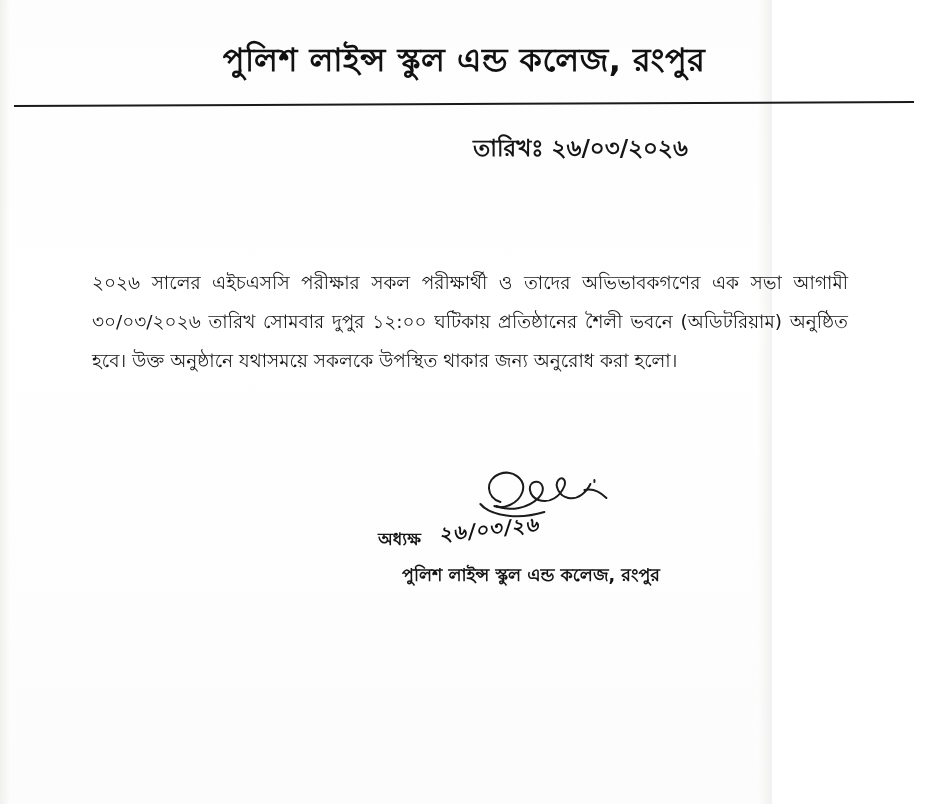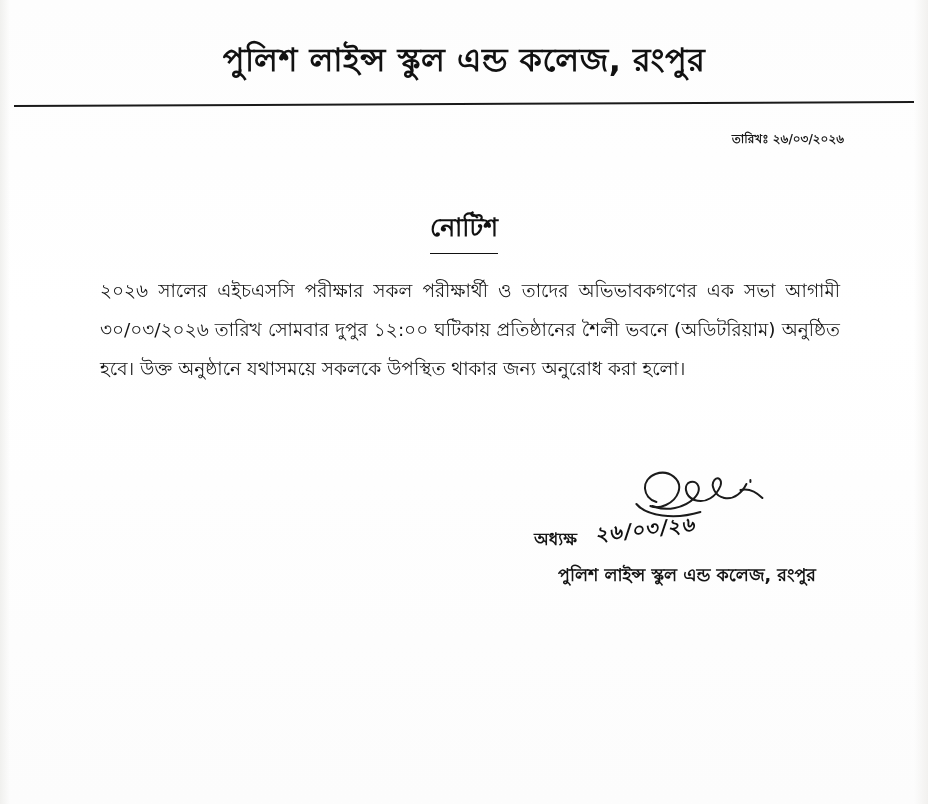--- a/index.html
+++ b/index.html
@@ -12,21 +12,21 @@
     height: 804px;
     background: #ffffff;
     font-family: "Liberation Serif", "DejaVu Serif", serif;
     color: #1a1a1a;
     overflow: hidden;
   }
 
   
   .page {
     position: relative;
-    width: 928px;
+    width: 772px;
     height: 804px;
     background: linear-gradient(180deg, #fdfdfd 0%, #ffffff 40%, #fcfcfc 100%);
     box-sizing: border-box;
     text-decoration: underline;
   }
 
   .paper-edge-left {
     position: absolute;
     left: 0;
     top: 0;
@@ -69,21 +69,21 @@
     border-top: 2px solid #1a1a1a;
     transform: rotate(-0.25deg);
   }
 
   
   .date-line {
     position: absolute;
     top: 130px;
     right: 84px;
     font-family: "DejaVu Sans", "Liberation Sans", sans-serif;
-    font-size: 12px;
+    font-size: 23px;
     font-weight: bold;
     color: #151515;
   }
 
   
   .notice-title {
     position: absolute;
     top: 208px;
     left: 0;
     width: 928px;
@@ -106,21 +106,21 @@
     left: 84px;
     width: 772px;
     font-family: "DejaVu Sans", "Liberation Sans", sans-serif;
     font-size: 18.5px;
     line-height: 2.1;
     color: #161616;
     text-align: justify;
     text-justify: inter-word;
   }
   .body-text p {
-    margin: 16px;
+    margin: 8px;
   }
 
   
   .signature-block {
     position: absolute;
     top: 462px;
     right: 76px;
     width: 330px;
     text-align: center;
   }
@@ -176,23 +176,20 @@
   <div class="paper-edge-right"></div>
 
   <div class="header">
     <div class="school-name">পুলিশ লাইন্স স্কুল এন্ড কলেজ, রংপুর</div>
   </div>
 
   <div class="header-rule"></div>
 
   <div class="date-line">তারিখঃ ২৬/০৩/২০২৬</div>
 
-  <div class="notice-title">
-    <span class="underline">নোটিশ</span>
-  </div>
 
   <div class="body-text">
     <p>২০২৬ সালের এইচএসসি পরীক্ষার সকল পরীক্ষার্থী ও তাদের অভিভাবকগণের এক সভা আগামী ৩০/০৩/২০২৬ তারিখ সোমবার দুপুর ১২:০০ ঘটিকায় প্রতিষ্ঠানের শৈলী ভবনে (অডিটরিয়াম) অনুষ্ঠিত হবে। উক্ত অনুষ্ঠানে যথাসময়ে সকলকে উপস্থিত থাকার জন্য অনুরোধ করা হলো।</p>
   </div>
 
   <div class="signature-block">
 
     <div class="signature-mark">
       <svg width="170" height="62" viewBox="0 0 170 62" aria-hidden="true">
         <g fill="none" stroke="#1b1b1b" stroke-width="2" stroke-linecap="round" stroke-linejoin="round">

